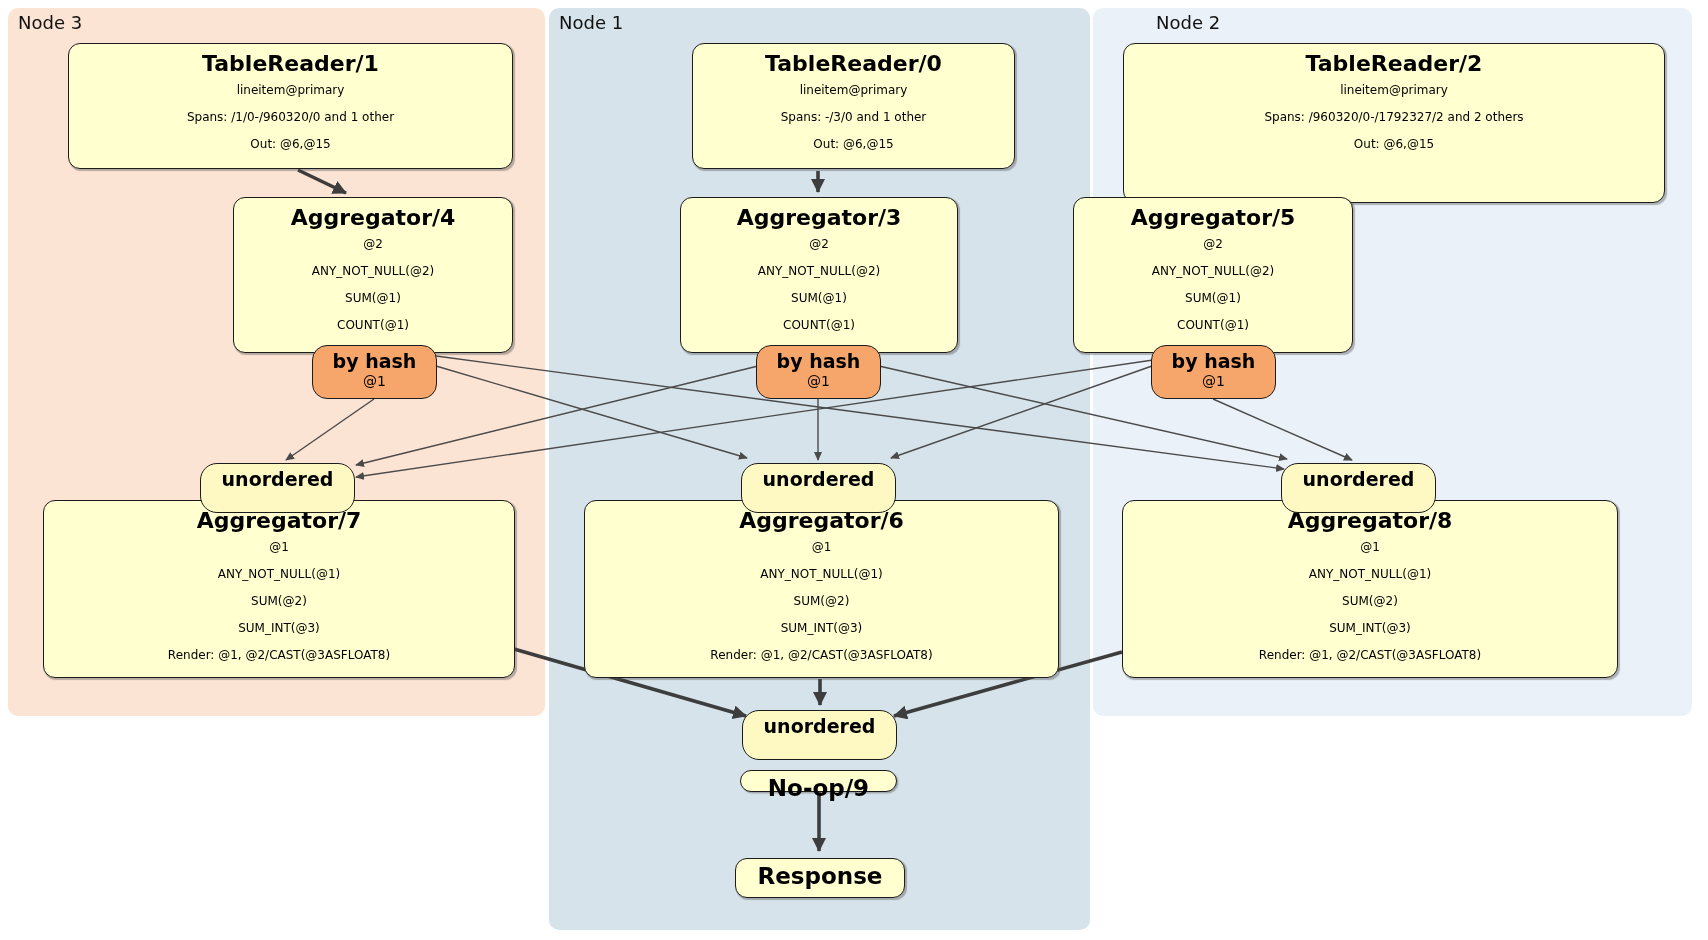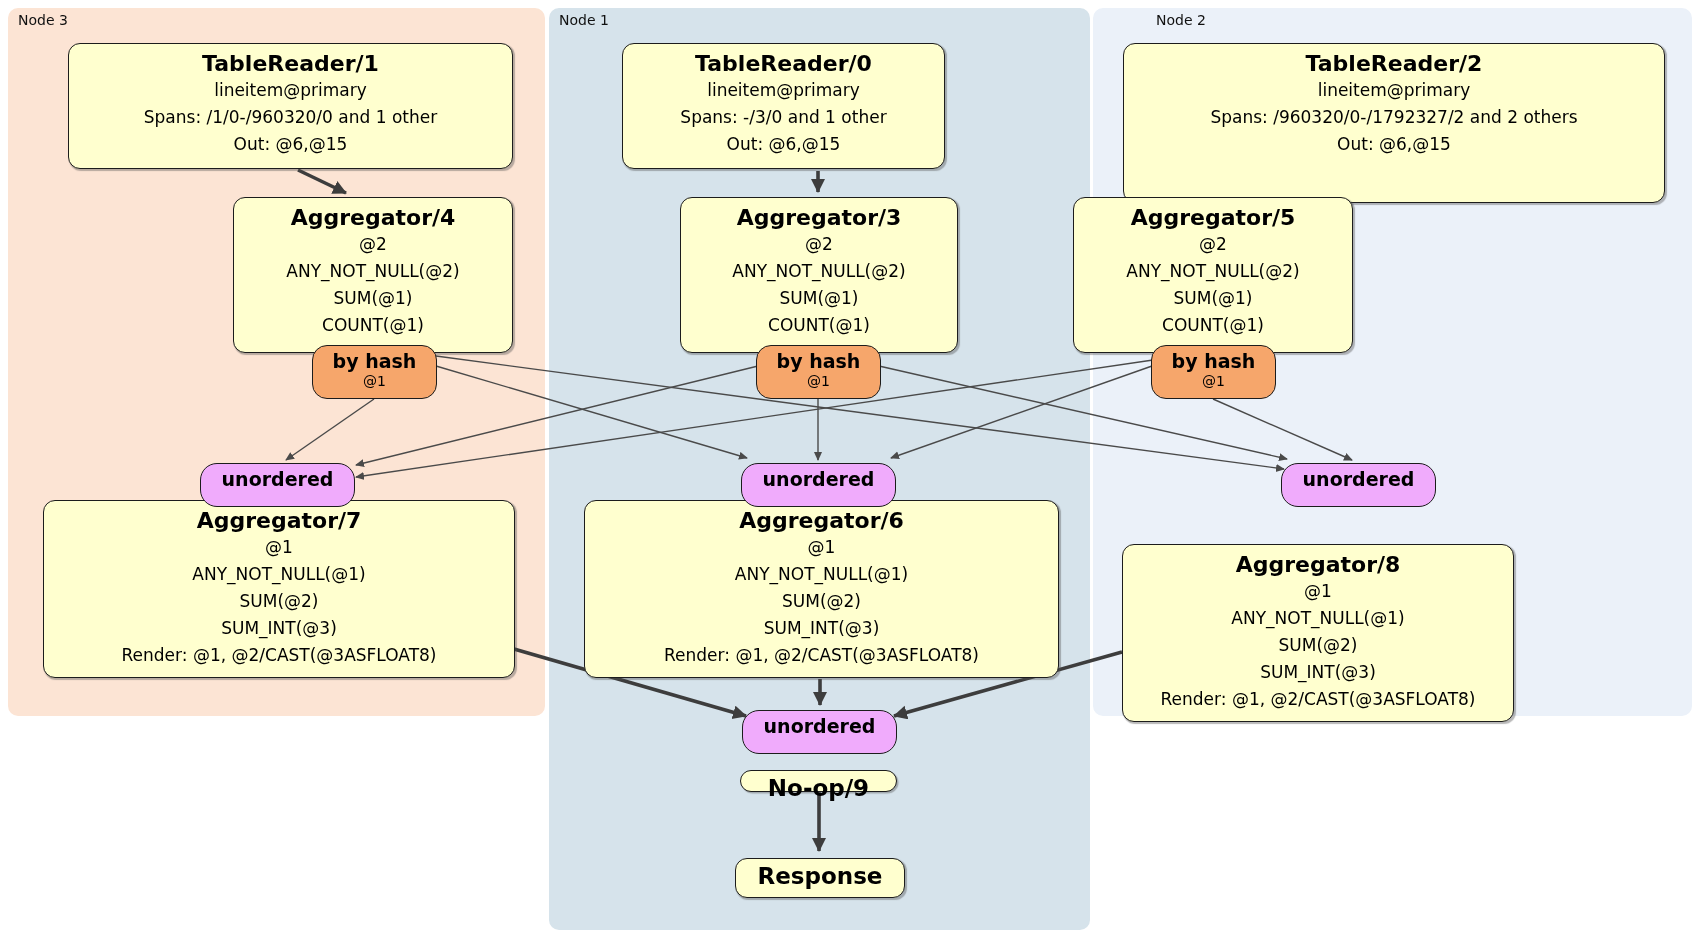--- a/index.html
+++ b/index.html
@@ -1,36 +1,36 @@
 <!DOCTYPE html>
 <html><head>
 <meta charset="utf-8">
 <style>
   html,body{margin:0;padding:0;background:#ffffff;}
   body{font-family:"DejaVu Sans","Liberation Sans",sans-serif;}
   #stage{position:relative;width:1708px;height:940px;background:#ffffff;overflow:hidden;}
 
   .region{position:absolute;border-radius:10px;}
-  .region-label{position:absolute;font-size:14px;color:#111;}
+  .region-label{position:absolute;font-size:18px;color:#111;}
 
   .svg-layer{position:absolute;left:0;top:0;z-index:2;}
 
   .gbox{position:absolute;z-index:3;background:#ffffcf;border:1.6px solid #1c1c1c;border-radius:12px;
         text-align:center;box-sizing:border-box;box-shadow:1.5px 1.5px 1px rgba(80,80,80,.4);}
   .gbox .title{display:block;font-weight:bold;font-size:22px;line-height:27px;padding-top:6px;white-space:nowrap;}
-  .gbox .line{display:block;font-size:17px;line-height:27px;white-space:nowrap;}
+  .gbox .line{display:block;font-size:12px;line-height:27px;white-space:nowrap;}
   .gbox.small .title{font-size:23px;line-height:30px;padding-top:2px;}
 
   .router{position:absolute;z-index:4;background:#f6a66b;border:1.6px solid #1c1c1c;border-radius:15px;
           text-align:center;box-sizing:border-box;}
   .router .rlabel{display:block;font-weight:bold;font-size:19px;line-height:23px;padding-top:4px;}
   .router .rsub{display:block;font-size:14px;line-height:17px;}
 
-  .pill{position:absolute;z-index:4;background:#f0abfc;border:1.6px solid #1c1c1c;border-radius:17px;
-        text-align:center;box-sizing:border-box;font-weight:bold;font-size:19px;line-height:31px;height:44px;}
+  .pill{position:absolute;z-index:4;background:#fef9c3;border:1.6px solid #1c1c1c;border-radius:17px;
+        text-align:center;box-sizing:border-box;font-weight:bold;font-size:19px;line-height:31px;height:50px;}
 </style>
 </head>
 <body>
 
 <div id="stage">
 
   <div class="region" style="left:8px;top:8px;width:537px;height:708px;background:#fce4d4;"></div>
   <div class="region" style="left:549px;top:8px;width:541px;height:922px;background:#d6e3eb;"></div>
   <div class="region" style="left:1093px;top:8px;width:599px;height:708px;background:#ebf1f9;"></div>
 
@@ -70,21 +70,21 @@
       <line x1="819" y1="787" x2="819" y2="851" marker-end="url(#athick)"></line>
     </g>
   </svg>
 
   <div class="gbox" style="left:68px;top:43px;width:445px;height:126px;">
     <span class="title">TableReader/1</span>
     <span class="line">lineitem@primary</span>
     <span class="line">Spans: /1/0-/960320/0 and 1 other</span>
     <span class="line">Out: @6,@15</span>
   </div>
-  <div class="gbox" style="left:622px;top:43px;width:323px;height:126px;">
+  <div class="gbox" style="left:692px;top:43px;width:323px;height:126px;">
     <span class="title">TableReader/0</span>
     <span class="line">lineitem@primary</span>
     <span class="line">Spans: -/3/0 and 1 other</span>
     <span class="line">Out: @6,@15</span>
   </div>
   <div class="gbox" style="left:1123px;top:43px;width:542px;height:160px;">
     <span class="title">TableReader/2</span>
     <span class="line">lineitem@primary</span>
     <span class="line">Spans: /960320/0-/1792327/2 and 2 others</span>
     <span class="line">Out: @6,@15</span>
@@ -138,21 +138,21 @@
     <span class="line">Render: @1, @2/CAST(@3ASFLOAT8)</span>
   </div>
   <div class="gbox" style="left:584px;top:500px;width:475px;height:178px;">
     <span class="title">Aggregator/6</span>
     <span class="line">@1</span>
     <span class="line">ANY_NOT_NULL(@1)</span>
     <span class="line">SUM(@2)</span>
     <span class="line">SUM_INT(@3)</span>
     <span class="line">Render: @1, @2/CAST(@3ASFLOAT8)</span>
   </div>
-  <div class="gbox" style="left:1122px;top:500px;width:392px;height:178px;margin-top:44px;">
+  <div class="gbox" style="left:1122px;top:500px;width:496px;height:178px;">
     <span class="title">Aggregator/8</span>
     <span class="line">@1</span>
     <span class="line">ANY_NOT_NULL(@1)</span>
     <span class="line">SUM(@2)</span>
     <span class="line">SUM_INT(@3)</span>
     <span class="line">Render: @1, @2/CAST(@3ASFLOAT8)</span>
   </div>
 
   <div class="pill" style="left:742px;top:710px;width:155px;">unordered</div>
 

